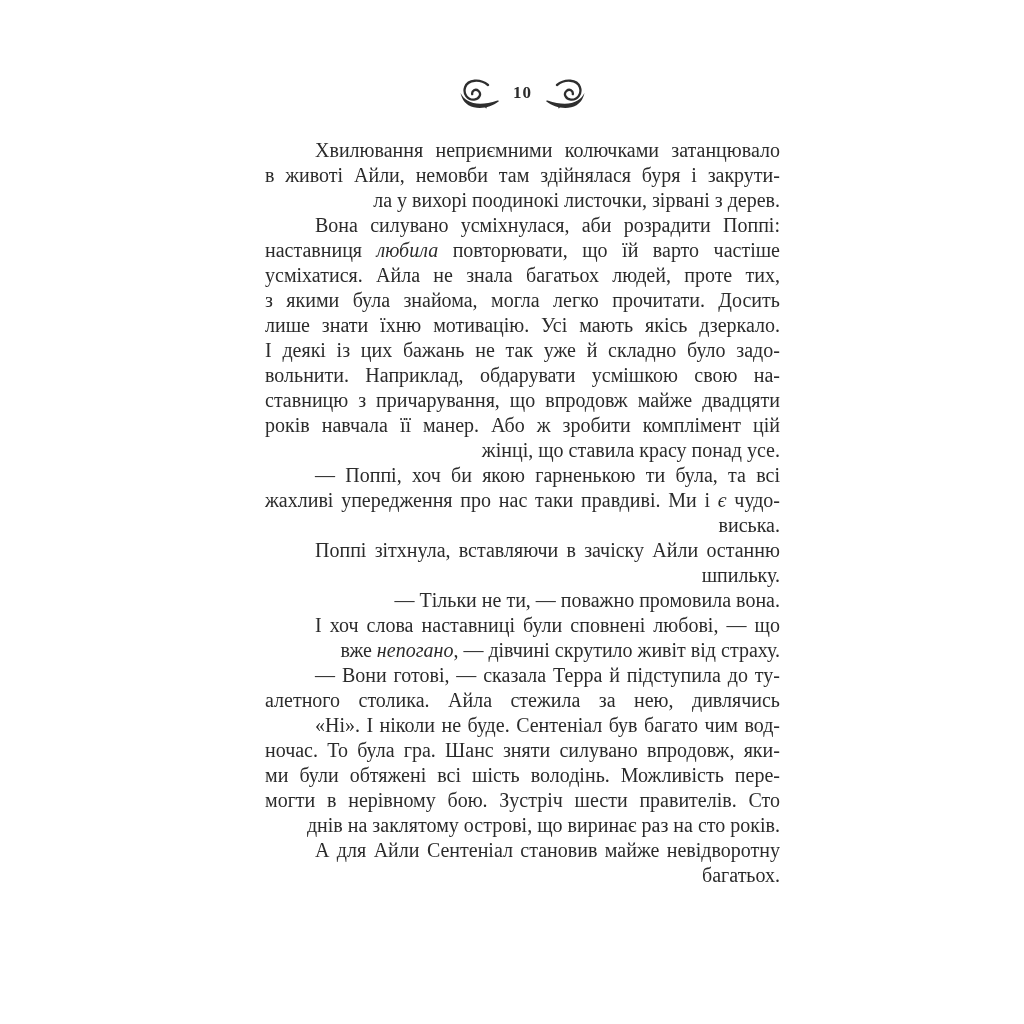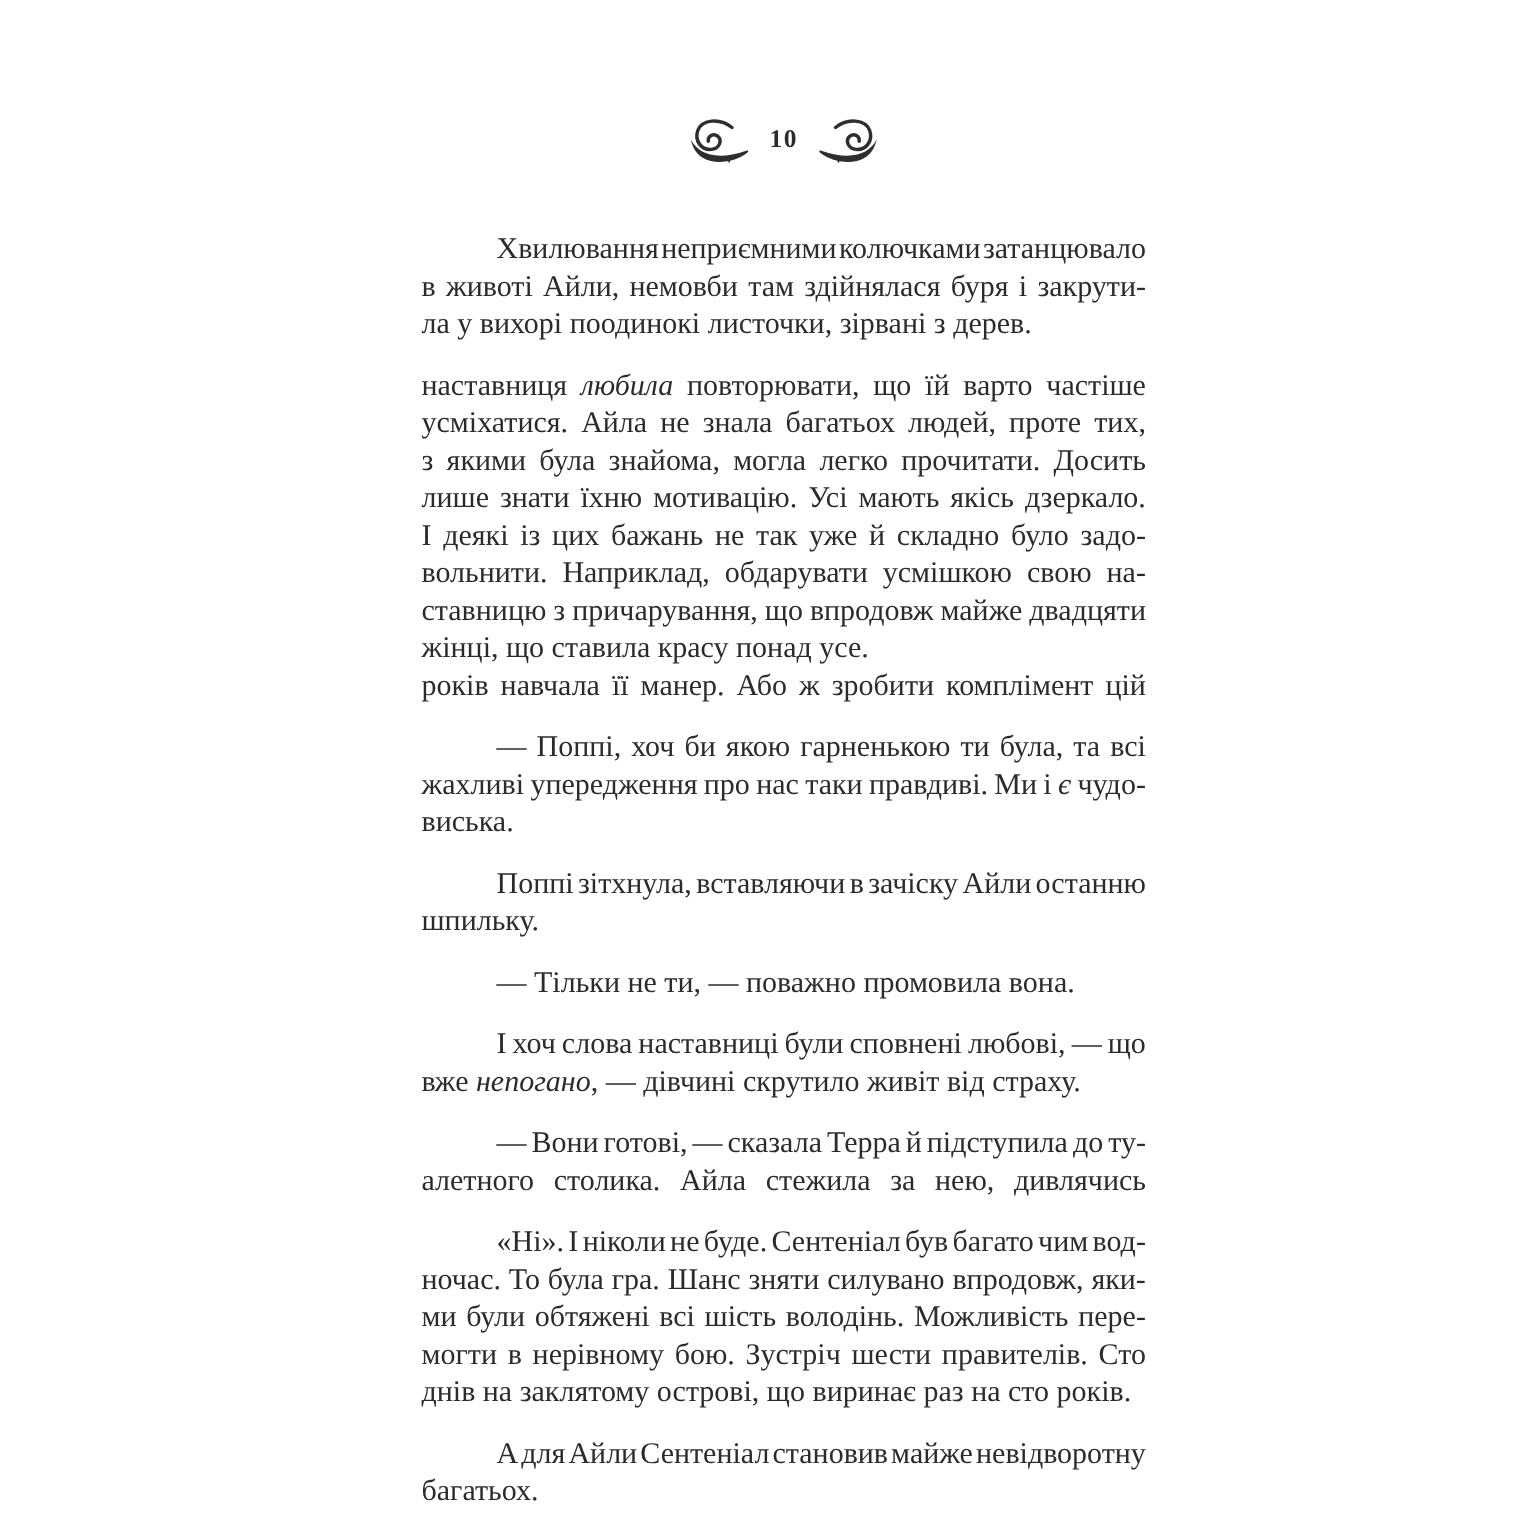--- a/index.html
+++ b/index.html
@@ -33,21 +33,21 @@
   .flourish { display: block; }
   .flourish.flip { transform: scaleX(-1); }
   .textblock {
     position: absolute;
     top: 138px;
     left: 265px;
     width: 515px;
     font-size: 20px;
     line-height: 25px;
   }
-  .para { margin: 16px; }
+  .para { margin: 0; text-align: right; }
   .line {
     display: flex;
     justify-content: space-between;
     align-items: baseline;
     height: 25px;
   }
   .line.last {
     display: block;
     white-space: nowrap;
   }
@@ -90,20 +90,28 @@
           <span>немовби</span>
           <span>там</span>
           <span>здійнялася</span>
           <span>буря</span>
           <span>і</span>
           <span>закрути-</span>
         </div>
         <div class="line last"><span>ла у вихорі поодинокі листочки, зірвані з дерев.</span></div>
       </div>
       <div class="para">
+        <div class="line indent">
+          <span>Вона</span>
+          <span>силувано</span>
+          <span>усміхнулася,</span>
+          <span>аби</span>
+          <span>розрадити</span>
+          <span>Поппі:</span>
+        </div>
         <div class="line">
           <span>наставниця</span>
           <span class="it">любила</span>
           <span>повторювати,</span>
           <span>що</span>
           <span>їй</span>
           <span>варто</span>
           <span>частіше</span>
         </div>
         <div class="line">
@@ -160,32 +168,32 @@
         </div>
         <div class="line">
           <span>ставницю</span>
           <span>з</span>
           <span>причарування,</span>
           <span>що</span>
           <span>впродовж</span>
           <span>майже</span>
           <span>двадцяти</span>
         </div>
-        <div class="line last"><span>жінці, що ставила красу понад усе.</span></div>
         <div class="line">
           <span>років</span>
           <span>навчала</span>
           <span>її</span>
           <span>манер.</span>
           <span>Або</span>
           <span>ж</span>
           <span>зробити</span>
           <span>комплімент</span>
           <span>цій</span>
         </div>
+        <div class="line last"><span>жінці, що ставила красу понад усе.</span></div>
       </div>
       <div class="para">
         <div class="line indent">
           <span>—</span>
           <span>Поппі,</span>
           <span>хоч</span>
           <span>би</span>
           <span>якою</span>
           <span>гарненькою</span>
           <span>ти</span>

